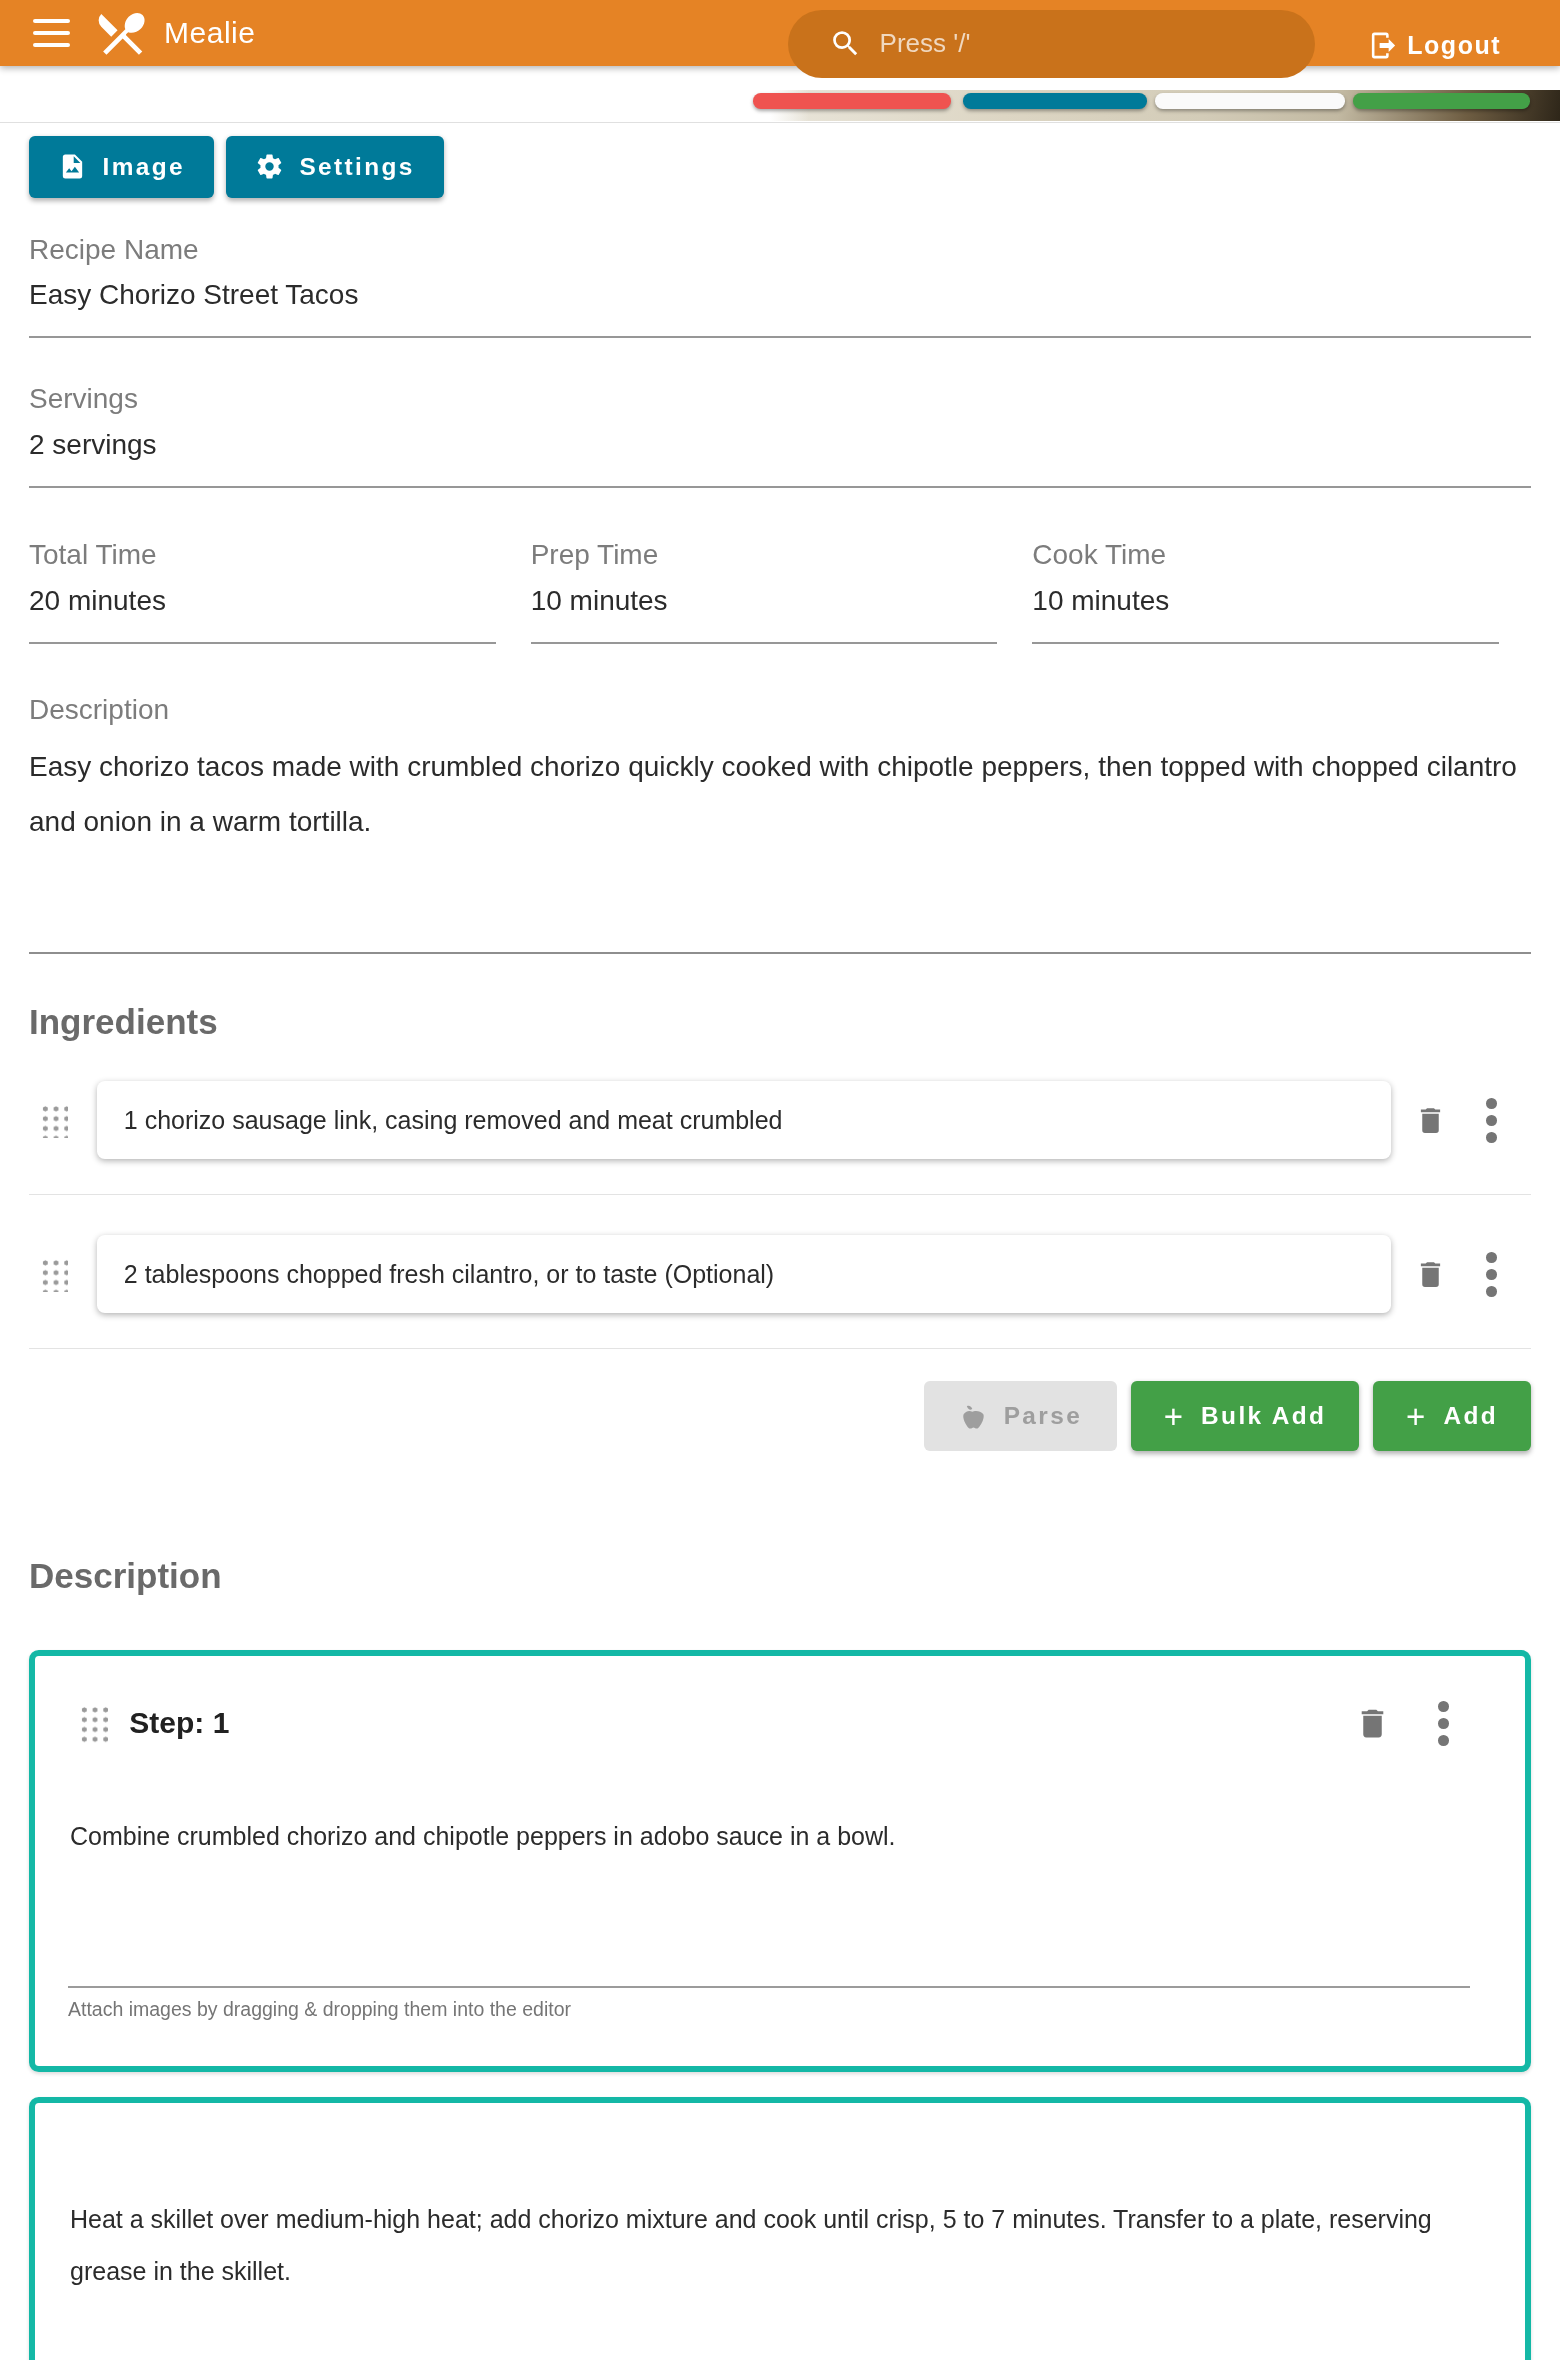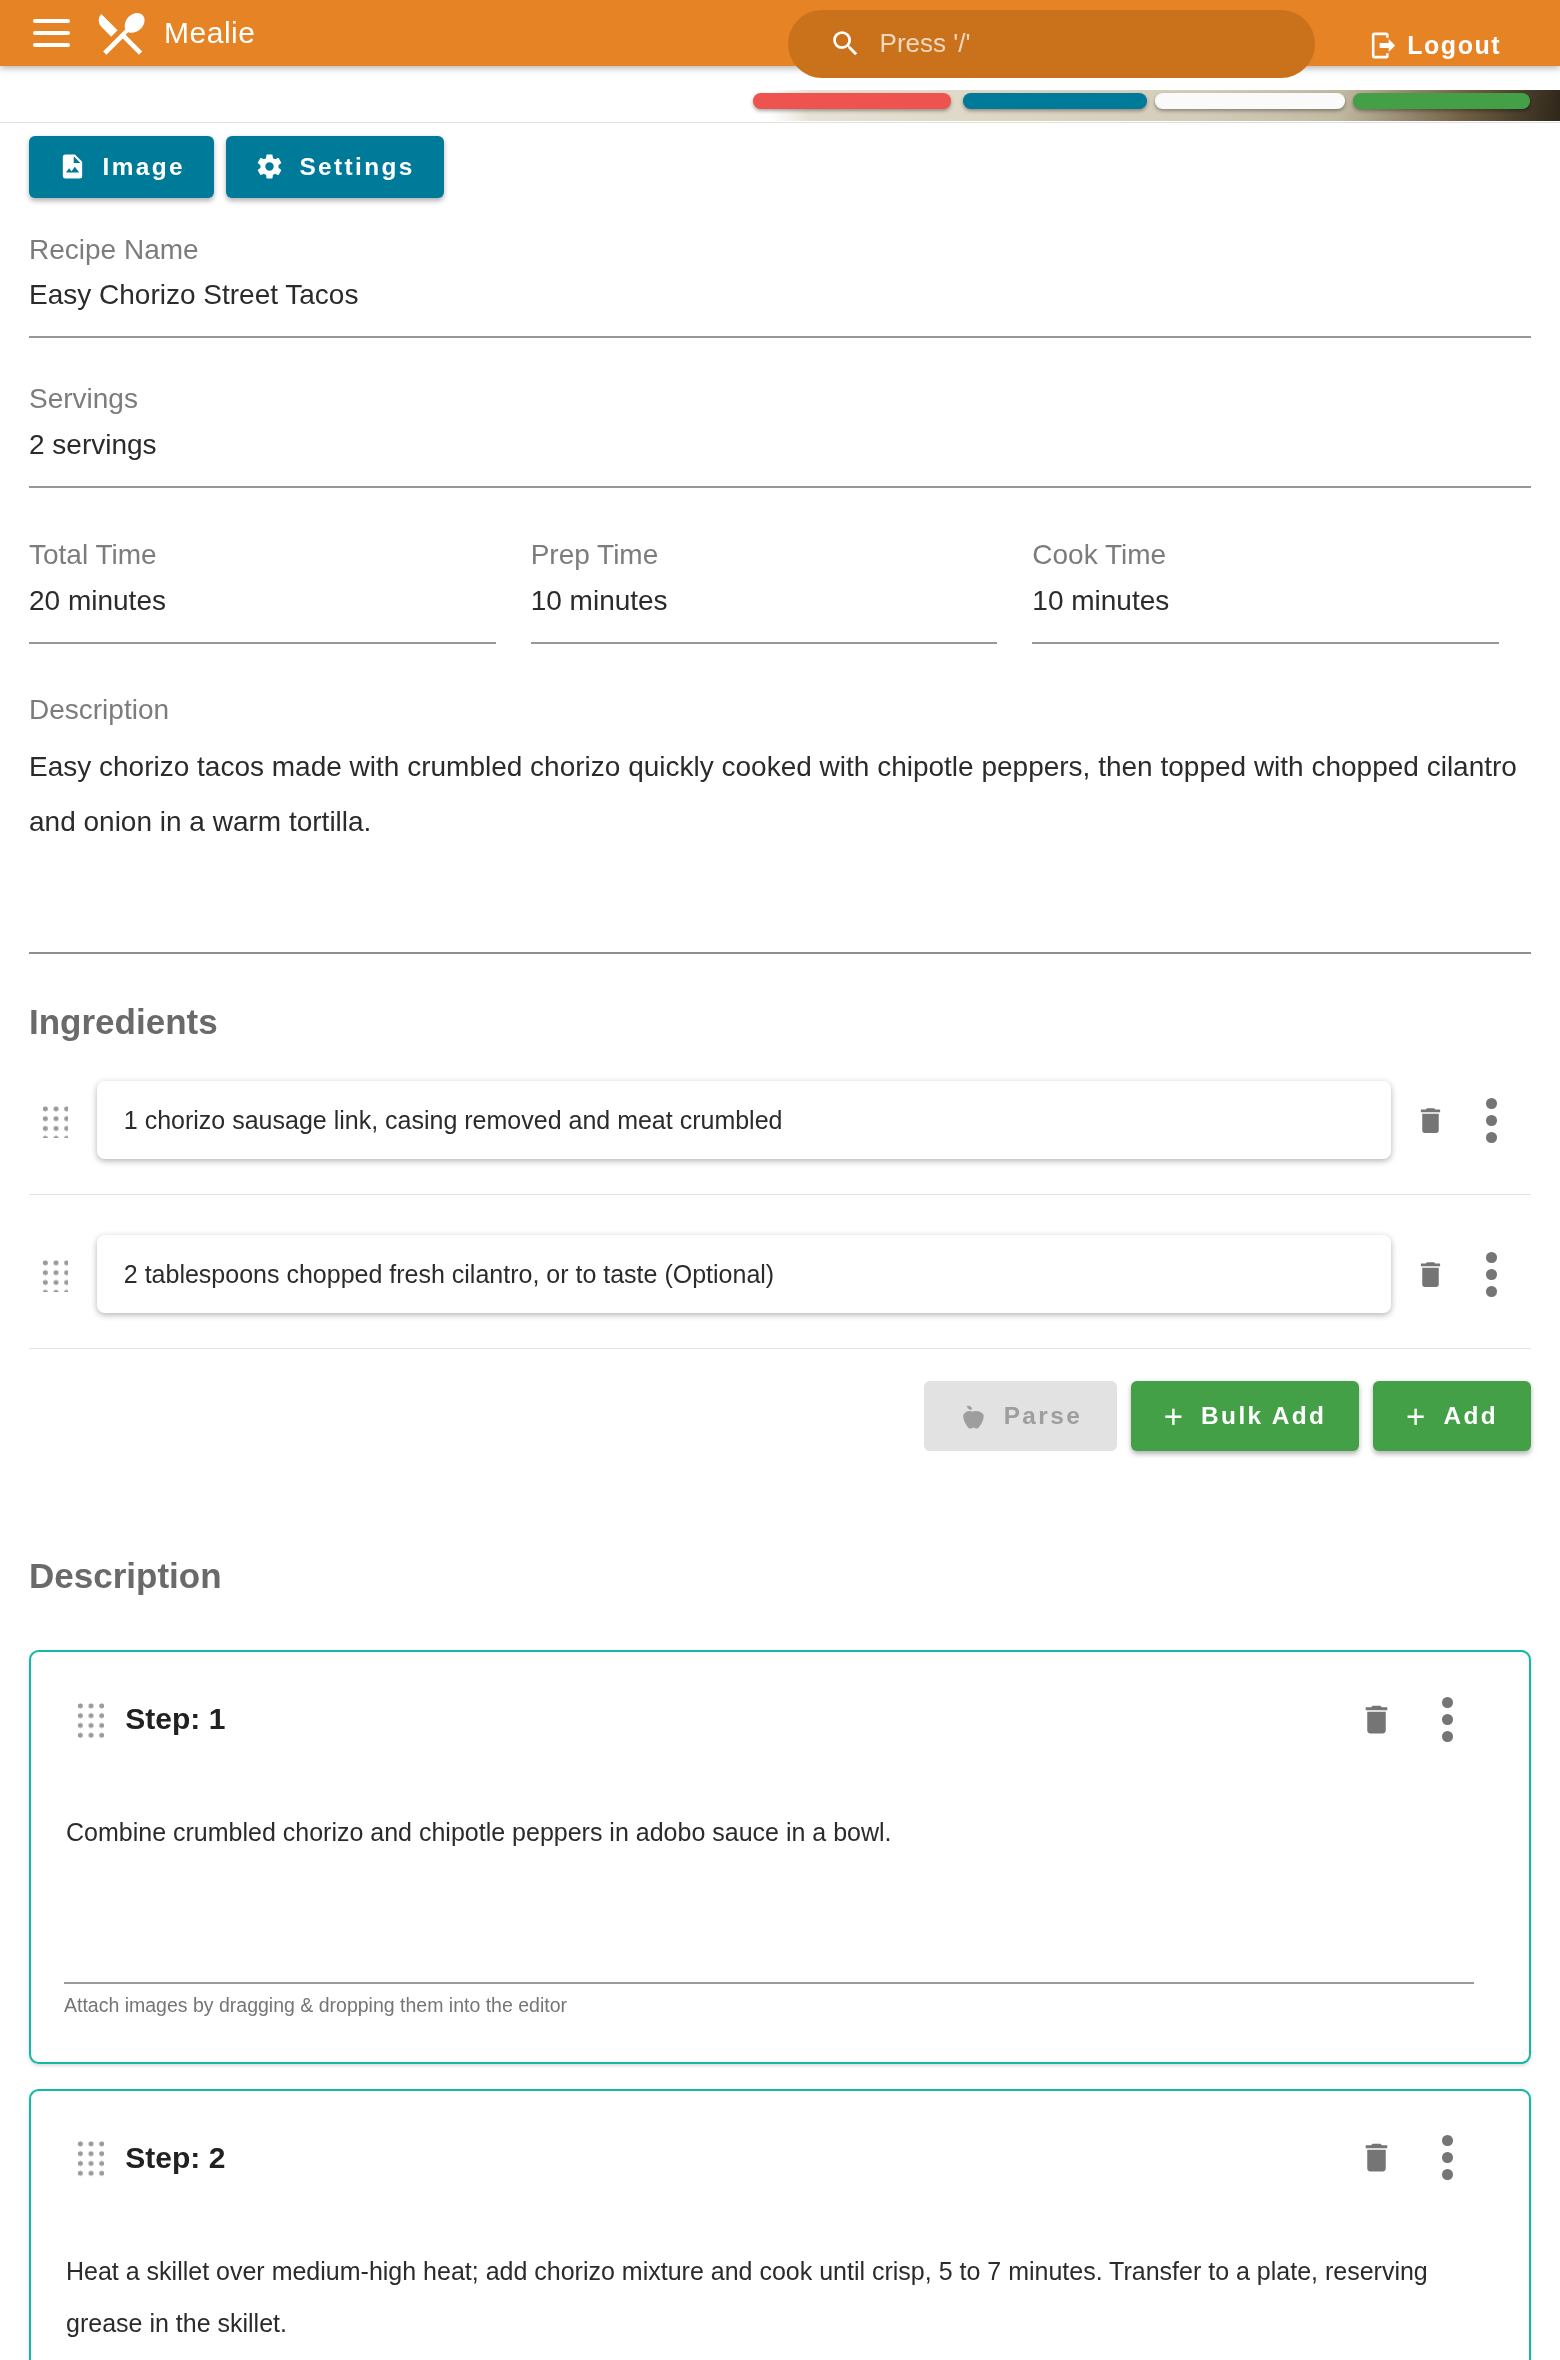--- a/index.html
+++ b/index.html
@@ -82,21 +82,21 @@
   .ing-row .icon-btn.kebab{margin-left:39px; margin-right:9.8px;}
   hr.row-div{border:none; border-top:1px solid #E3E3E3; margin-top:35px;}
   .ing-actions{display:flex; justify-content:flex-end; gap:13.7px; margin-top:32px;}
   .btn.disabled{background:var(--disabled_bg); color:var(--disabled_text); box-shadow:none;
     cursor:default; height:70px; padding:0 35px;}
   .btn.green{background:var(--success); color:#fff; height:70px; padding:0 33px;}
   .plus{font-size:33px; font-weight:400; line-height:1;}
 
   
   h2.section.instructions{margin-top:105px;}
-  .step-card{margin-top:54px; background:#fff; border:2px solid #14b8a6; border-radius:9.8px;
+  .step-card{margin-top:54px; background:#fff; border:6px solid #14b8a6; border-radius:9.8px;
     box-shadow:0 2px 3.9px rgba(0,0,0,.14); padding:35px 55px 45px 33px;}
   .step-card + .step-card{margin-top:24.4px;}
   .step-head{display:flex; align-items:center; height:64px;}
   .step-head .drag{margin-left:9.8px; width:30px; height:39px;}
   .step-title{font-size:30px; font-weight:700; color:#212121; margin-left:21.5px;}
   .step-head .spacer{flex:1;}
   .step-head .icon-btn.kebab{margin-left:47px; margin-right:21.5px;}
   .step-body{margin-top:55px; min-height:176px; font-size:25px; line-height:52px;
     color:var(--text_dark); padding-left:2px;}
   .step-divider{border:none; border-top:2px solid #9B9B9B;}
@@ -268,35 +268,18 @@
             <i></i>
           </span>
       </button>
     </div>
     <div class="step-body">Combine crumbled chorizo and chipotle peppers in adobo sauce in a bowl.</div>
     <hr class="step-divider">
     <div class="attach-hint">Attach images by dragging &amp; dropping them into the editor</div>
   </section>
 
   <section class="step-card">
-    <div class="step-head">
-      <div class="drag"></div>
-      <div class="step-title">Step: 2</div>
-      <div class="spacer"></div>
-      <button class="icon-btn">
-        <svg width="37" height="37" viewBox="0 0 24 24">
-          <path fill="#757575" d="M6 19a2 2 0 0 0 2 2h8a2 2 0 0 0 2-2V7H6v12M19 4h-3.5l-1-1h-5l-1 1H5v2h14V4Z"></path>
-        </svg>
-      </button>
-      <button class="icon-btn kebab">
-        <span class="kebab-dots">
-            <i></i>
-            <i></i>
-            <i></i>
-          </span>
-      </button>
-    </div>
     <div class="step-body">Heat a skillet over medium-high heat; add chorizo mixture and cook until crisp, 5 to 7 minutes. Transfer to a plate, reserving grease in the skillet.</div>
 
   </section>
 
 </main>
 
 
 </body></html>

